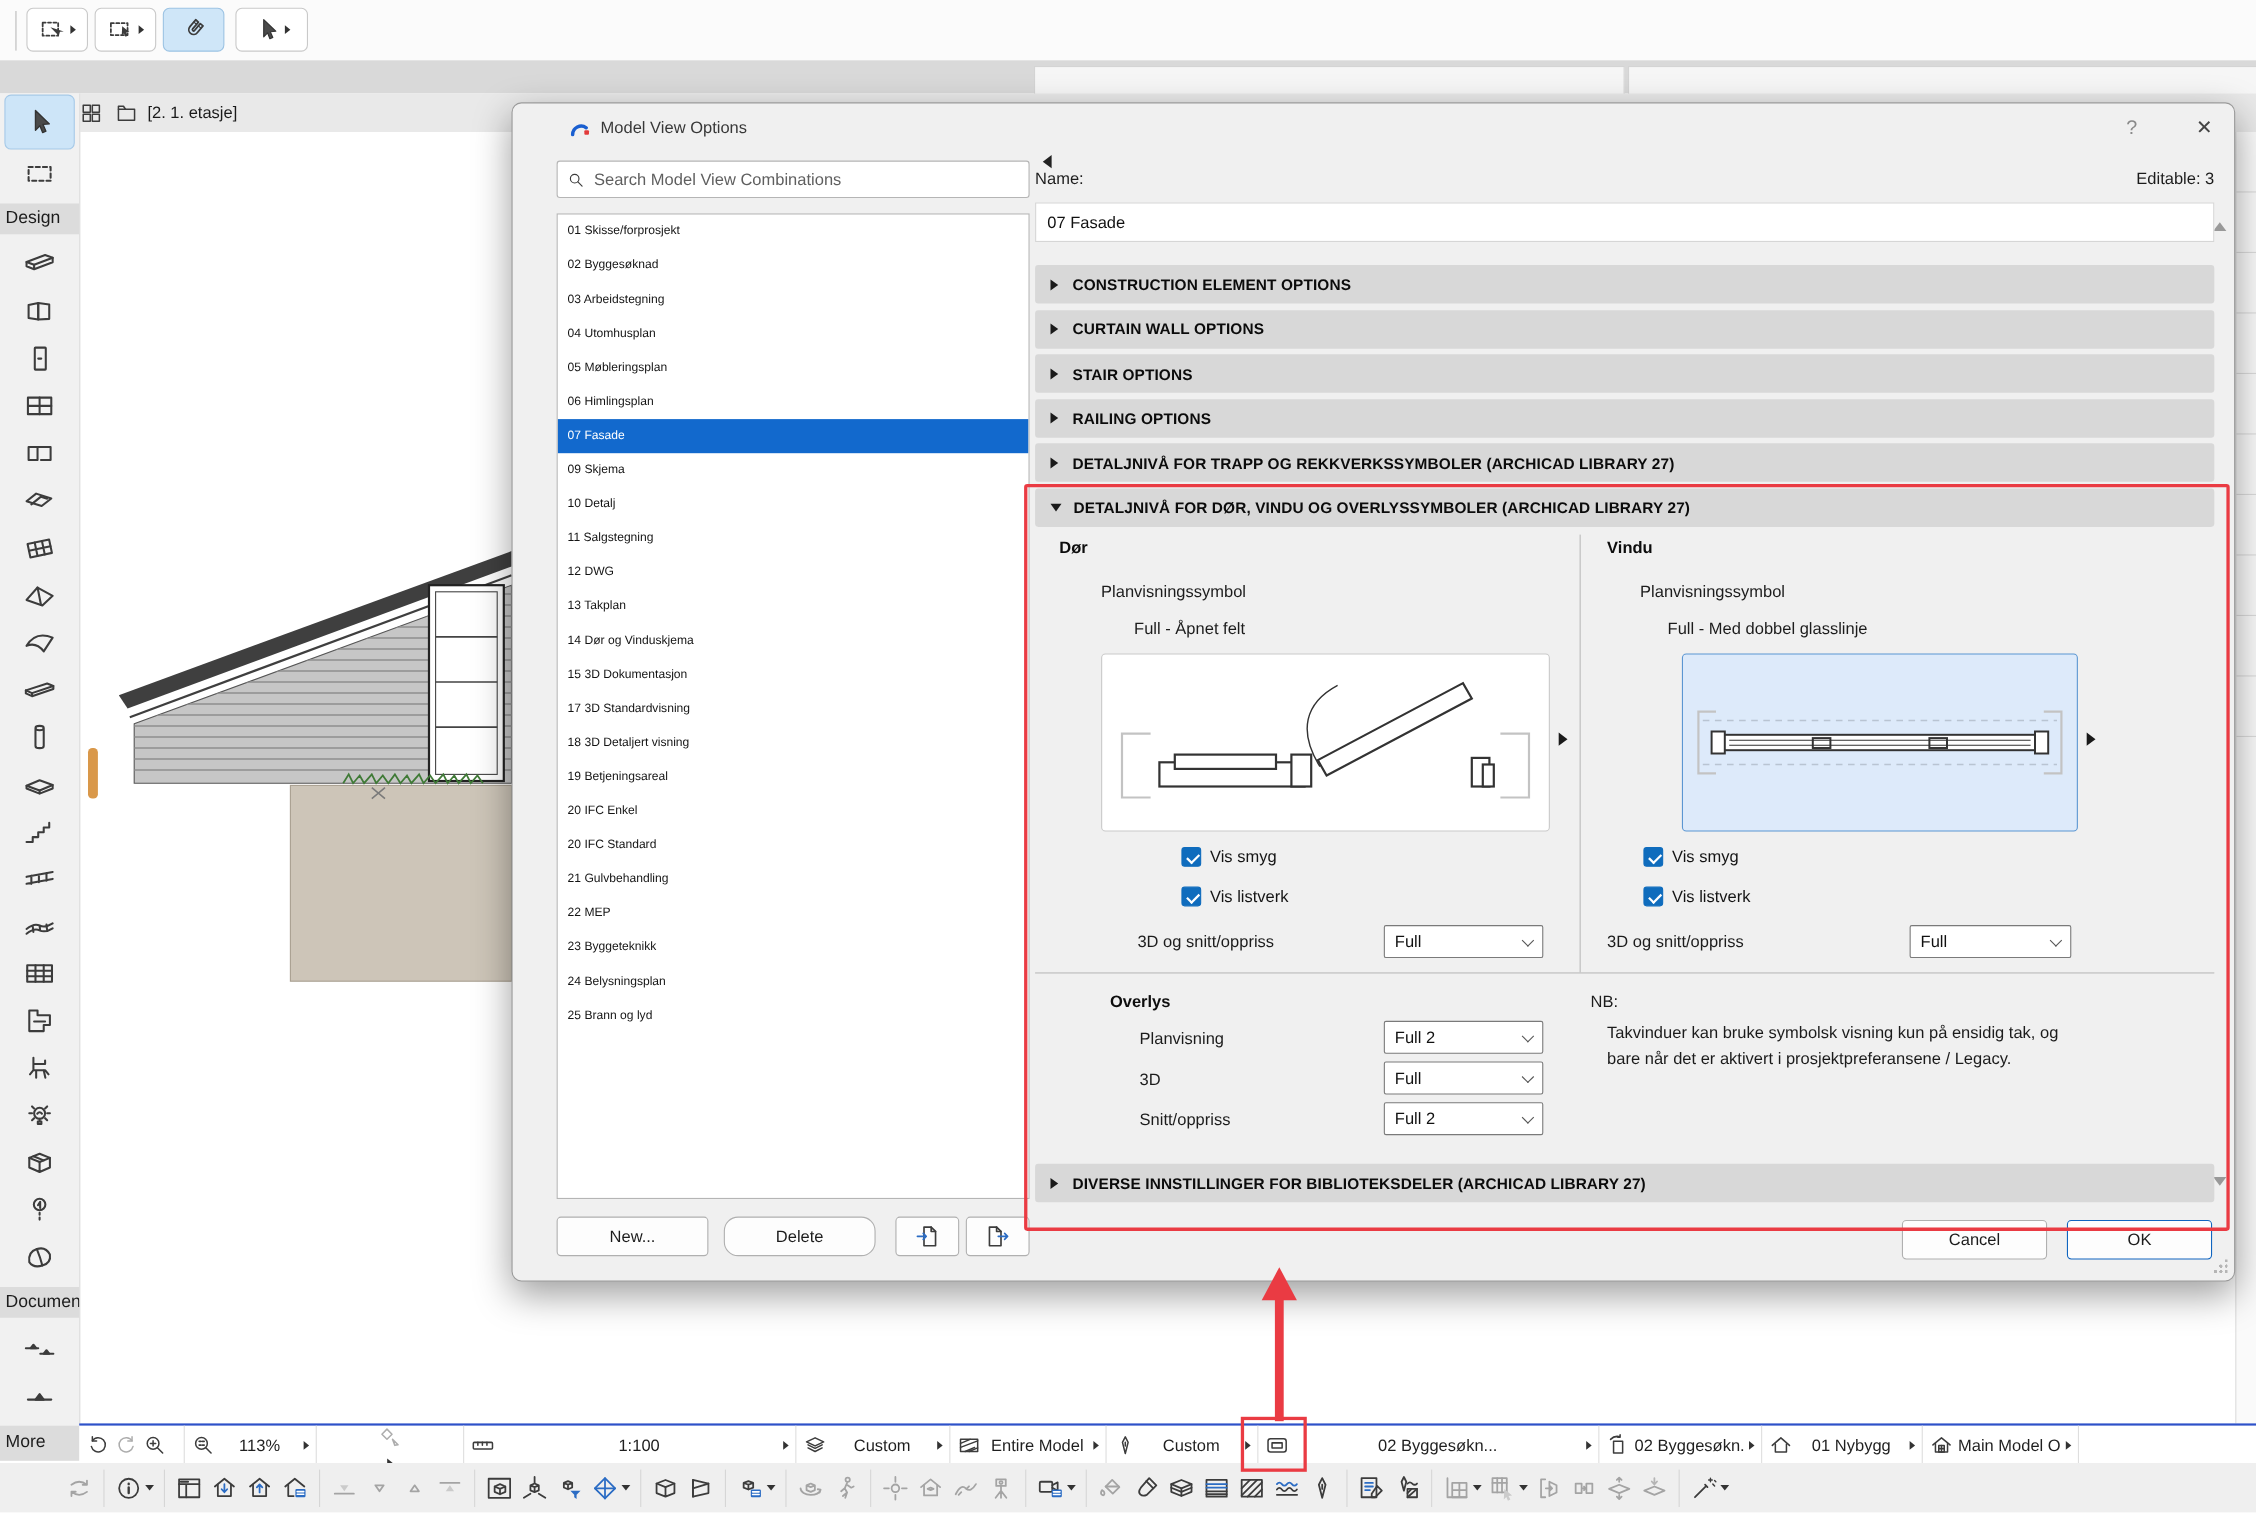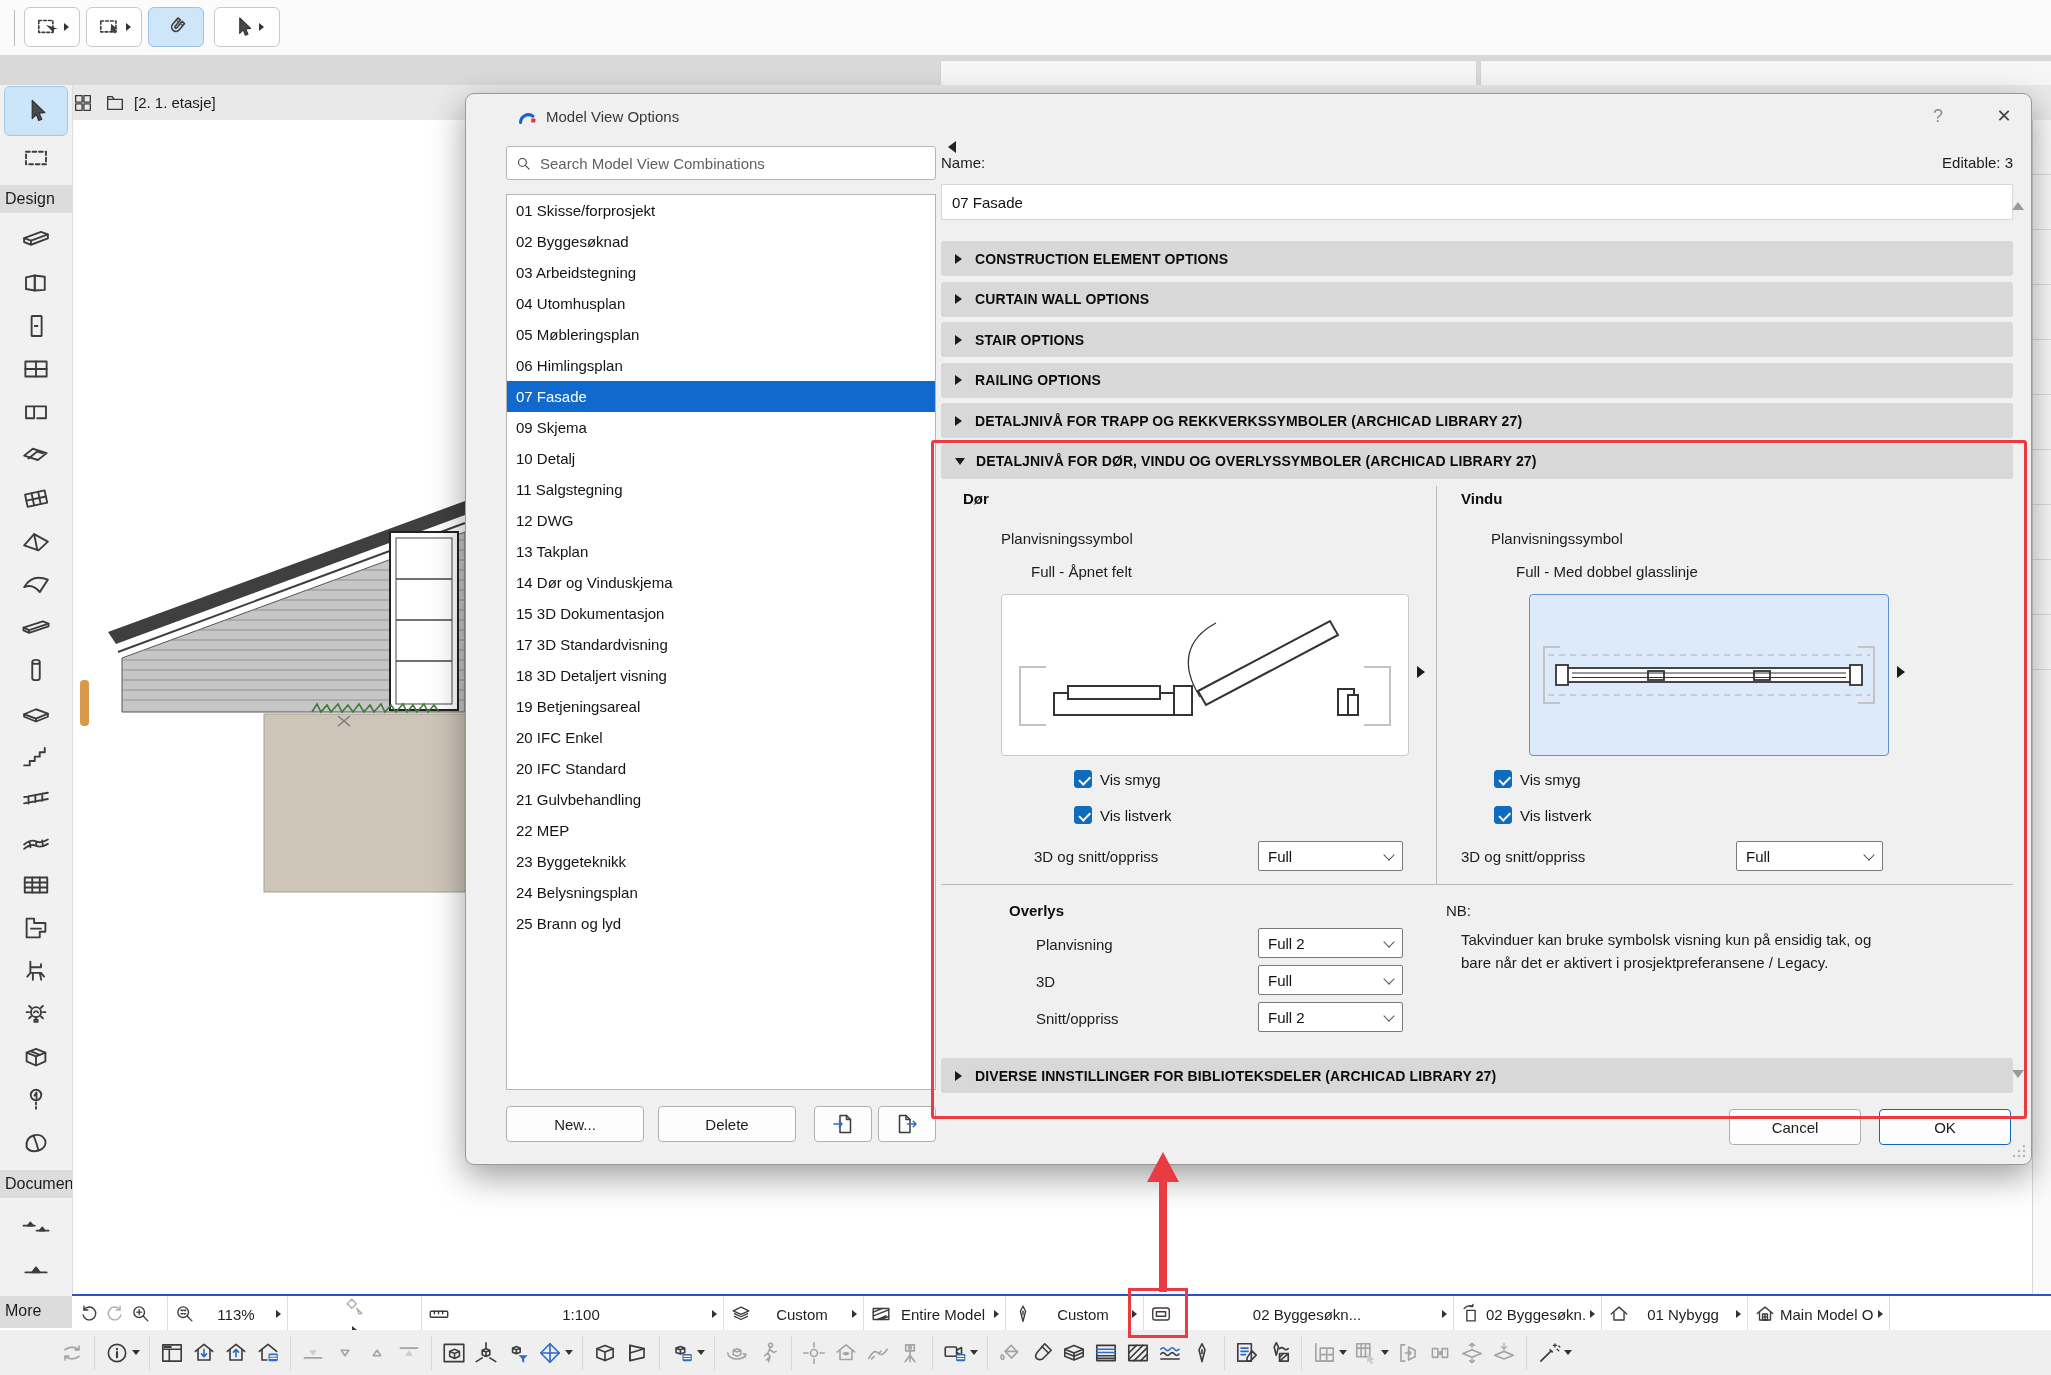--- a/index.html
+++ b/index.html
@@ -50,21 +50,21 @@
   #dlg-title{font-size:15px;color:#383838;margin-left:8px;}
   #dlg-logo{margin-left:14px;}
   #dlg-help{position:absolute;left:1455px;top:8px;width:34px;height:28px;text-align:center;line-height:28px;color:#8a8a8a;font-size:18px;}
   #dlg-close{position:absolute;left:1520px;top:8px;width:36px;height:28px;text-align:center;line-height:28px;color:#444;font-size:18px;}
   
   #search-box{position:absolute;left:40px;top:52px;width:430px;height:34px;background:#fff;border:1px solid #b5b5b5;border-radius:3px;
               box-sizing:border-box;display:flex;align-items:center;}
   #search-input{border:none;outline:none;flex:1;font-size:15px;font-family:inherit;color:#333;background:transparent;}
   #search-input::placeholder{color:#5f5f5f;}
   #combo-list{position:absolute;left:40px;top:100px;width:430px;height:896px;background:#fff;border:1px solid #b5b5b5;box-sizing:border-box;overflow:hidden;}
-  .li{height:31px;line-height:31px;padding-left:9px;font-size:15px;color:#141414;white-space:nowrap;}
+  .li{height:31px;line-height:31px;padding-left:9px;font-size:11px;color:#141414;white-space:nowrap;}
   .li.selected{background:#1269cd;color:#fff;}
   .scroll-tri{position:absolute;right:7px;width:0;height:0;border-left:6px solid transparent;border-right:6px solid transparent;}
   #scroll-up{top:108px;border-bottom:8px solid #999;}
   #scroll-down{top:976px;border-top:8px solid #999;}
   .dlg-btn{position:absolute;top:1012px;height:36px;background:#fdfdfd;border:1px solid #b0b0b0;border-radius:4px;
            font-size:15px;display:flex;align-items:center;justify-content:center;box-sizing:border-box;}
   #collapse-arrow{position:absolute;left:482px;top:47px;width:0;height:0;border-top:6px solid transparent;border-bottom:6px solid transparent;border-right:8px solid #222;}
   
   #rpanel{position:absolute;left:475px;top:0;width:1072px;height:100%;}
   #name-row{position:absolute;left:0;top:60px;width:100%;display:flex;justify-content:space-between;font-size:15px;}
@@ -1146,21 +1146,21 @@
         <div class="li">20 IFC Standard</div>
         <div class="li">21 Gulvbehandling</div>
         <div class="li">22 MEP</div>
         <div class="li">23 Byggeteknikk</div>
         <div class="li">24 Belysningsplan</div>
         <div class="li">25 Brann og lyd</div>
       </div>
     <div class="scroll-tri" id="scroll-up"></div>
     <div class="scroll-tri" id="scroll-down"></div>
     <div class="dlg-btn" style="left:40px;width:138px;">New...</div>
-    <div class="dlg-btn" style="left:192px;width:138px;">Delete</div>
+    <div class="dlg-btn" style="left:192px;width:138px;border-radius:13px;">Delete</div>
     <div class="dlg-btn" style="left:348px;width:58px;">
         <span class="icon">
           <svg viewBox="0 0 24 24" width="24" height="24">
             <g fill="none" stroke="#3c3c3c" stroke-width="1.5" stroke-linecap="round" stroke-linejoin="round">
               <path d="M9 3.5h6.5l4 4V20.5H9z"></path>
               <path d="M15.5 3.5v4h4"></path>
               <path d="M3 12h8M8.3 9.3 11 12l-2.7 2.7" stroke="#2b6cc4"></path>
             </g>
           </svg>
         </span>

